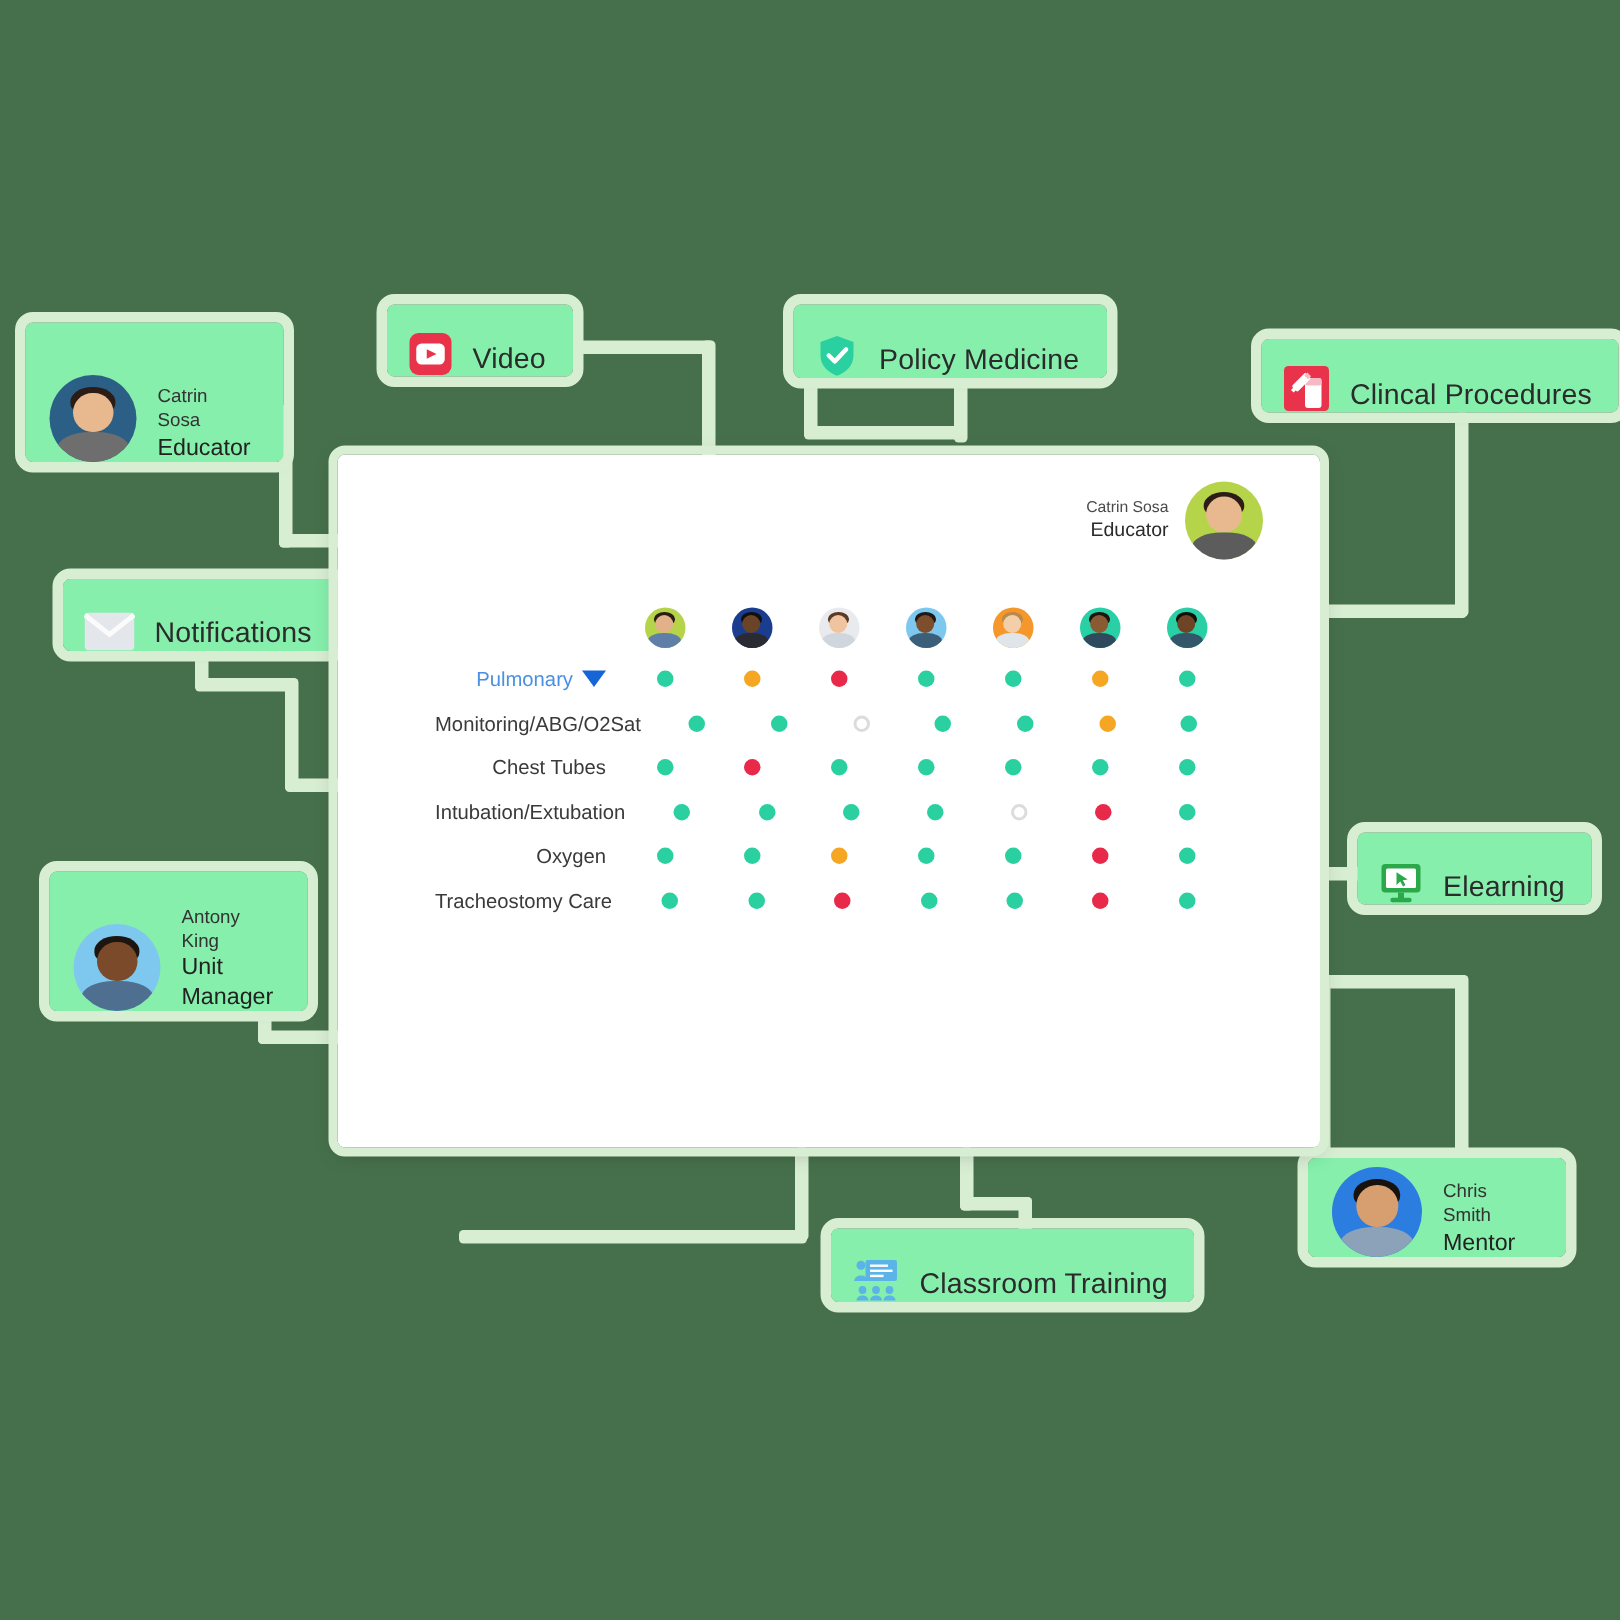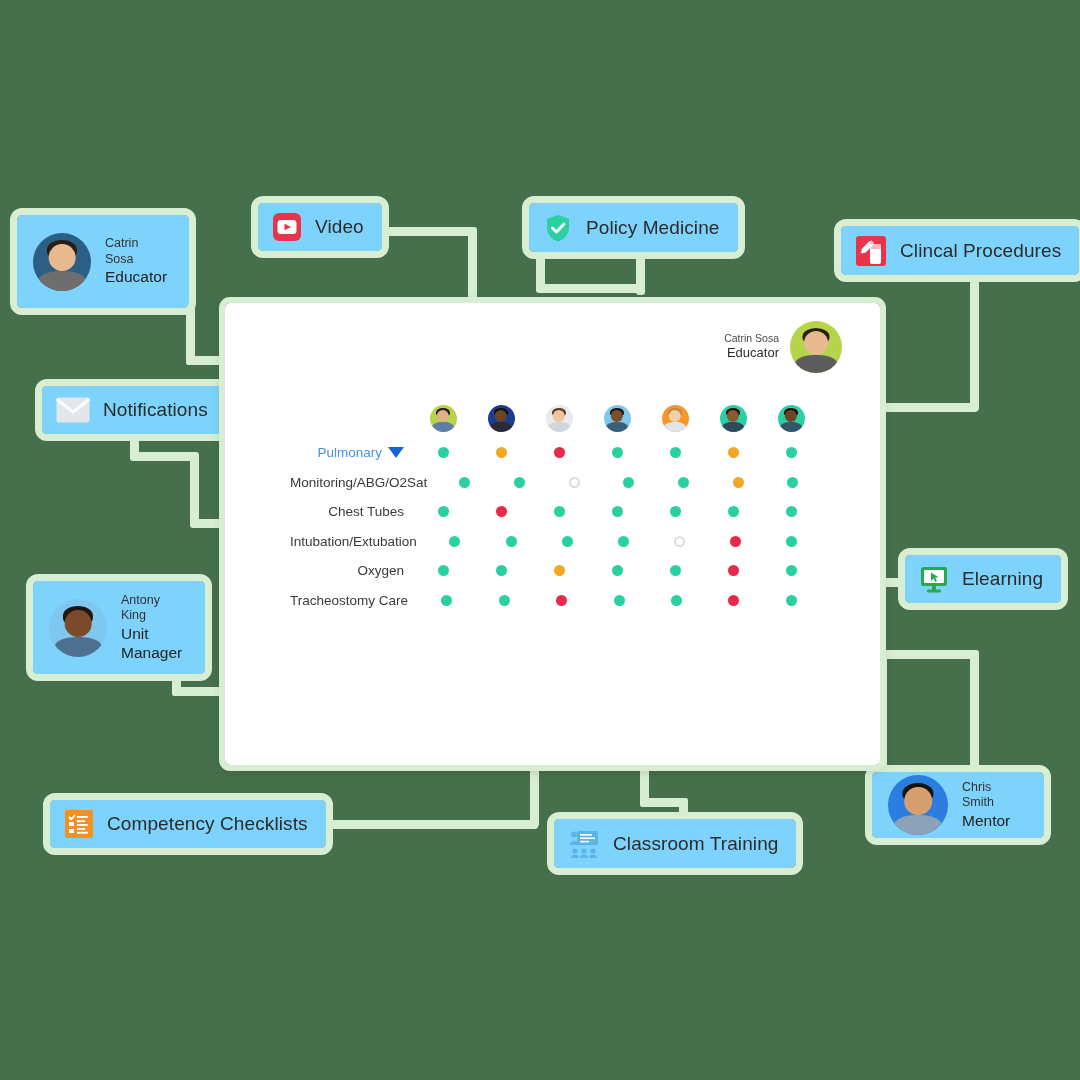--- a/index.html
+++ b/index.html
@@ -13,24 +13,24 @@
   #stage{position:absolute;inset:0;width:1080px;height:1080px;}
 
   
   .conn{position:absolute;background:#d8eed3;border-radius:3px;}
   .conn.v{width:9px;}
   .conn.h{height:9px;}
 
   
   .card{
     position:absolute;
-    background:#7dd3fc;
+    background:#86efac;
     border-radius:5px;
     box-shadow:0 2px 7px rgba(0,0,0,.22);
-    display:flex;align-items:center;
+    display:flex;align-items:flex-end;
     box-sizing:border-box;
   }
   .card.halo{
     outline:7px solid #d8eed3;
   }
 
   
   .chip{padding:0 18px 0 14px;height:48px;gap:13px;}
   .chip .chip-label{
     font-size:19px;color:#2b2b2b;letter-spacing:.1px;white-space:nowrap;
@@ -203,34 +203,20 @@
     <svg class="ic" width="30" height="30" viewBox="0 0 30 30">
       <rect x="2" y="3" width="26" height="19" rx="2.5" fill="#2aa84a"></rect>
       <rect x="5" y="6" width="20" height="13" rx="1" fill="#fff"></rect>
       <polygon points="12,8.5 12,17 14.5,14.6 16.4,18 18,17 16.2,13.8 19.5,13.3" fill="#2aa84a"></polygon>
       <rect x="13" y="22" width="4" height="4" fill="#2aa84a"></rect>
       <rect x="8" y="25.5" width="14" height="3" rx="1.2" fill="#2aa84a"></rect>
     </svg>
     <span class="chip-label">Elearning</span>
   </div>
 
-  <div class="card chip halo" style="left:50px;top:800px;height:48px;">
-    <svg class="ic" width="30" height="30" viewBox="0 0 30 30">
-      <rect x="1" y="1" width="28" height="28" rx="2" fill="#f59022"></rect>
-      <path d="M5.5 8.5 L7.2 10.2 L10.5 6.6" stroke="#fff" stroke-width="1.8" fill="none" stroke-linecap="round"></path>
-      <rect x="5" y="13" width="5" height="4" fill="#fff"></rect>
-      <rect x="5" y="20" width="5" height="4" fill="#fff"></rect>
-      <rect x="13" y="7" width="11" height="1.9" fill="#fff"></rect>
-      <rect x="13" y="11.2" width="8" height="1.9" fill="#fff"></rect>
-      <rect x="13" y="15" width="11" height="1.9" fill="#fff"></rect>
-      <rect x="13" y="19" width="8" height="1.9" fill="#fff"></rect>
-      <rect x="13" y="22.8" width="11" height="1.9" fill="#fff"></rect>
-    </svg>
-    <span class="chip-label">Competency Checklists</span>
-  </div>
 
   <div class="card chip halo" style="left:554px;top:819px;height:49px;">
     <svg class="ic" width="32" height="30" viewBox="0 0 32 30">
       <rect x="9" y="2" width="21" height="14" rx="1.5" fill="#5bb4e8"></rect>
       <rect x="12" y="5" width="12" height="1.6" fill="#fff"></rect>
       <rect x="12" y="8.4" width="15" height="1.6" fill="#fff"></rect>
       <rect x="12" y="11.8" width="9" height="1.6" fill="#fff"></rect>
       <circle cx="6" cy="5.5" r="3" fill="#5bb4e8"></circle>
       <path d="M1.5 16 C1.5 11 10.5 11 10.5 16 Z" fill="#5bb4e8"></path>
       <circle cx="7" cy="22" r="2.6" fill="#5bb4e8"></circle>

